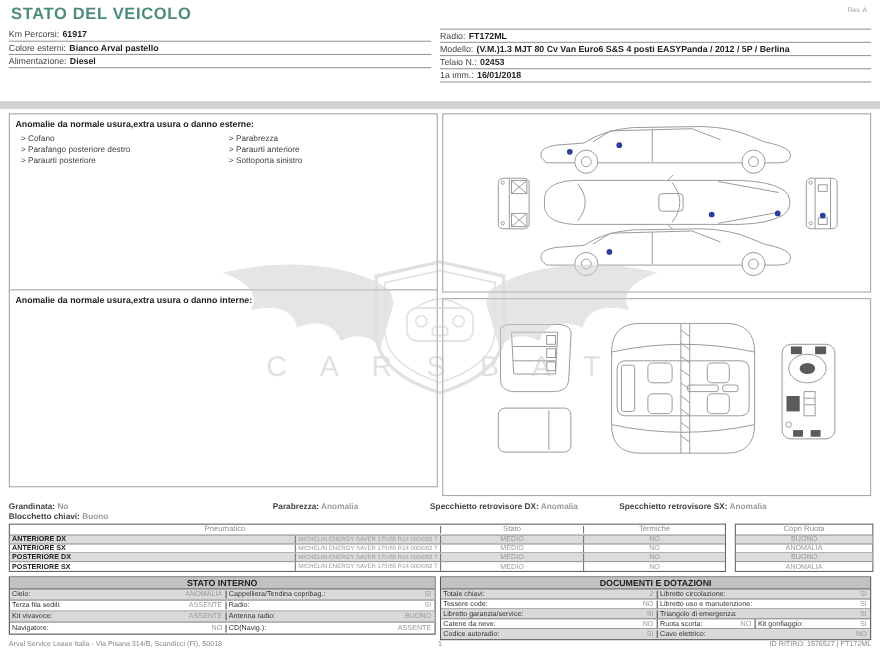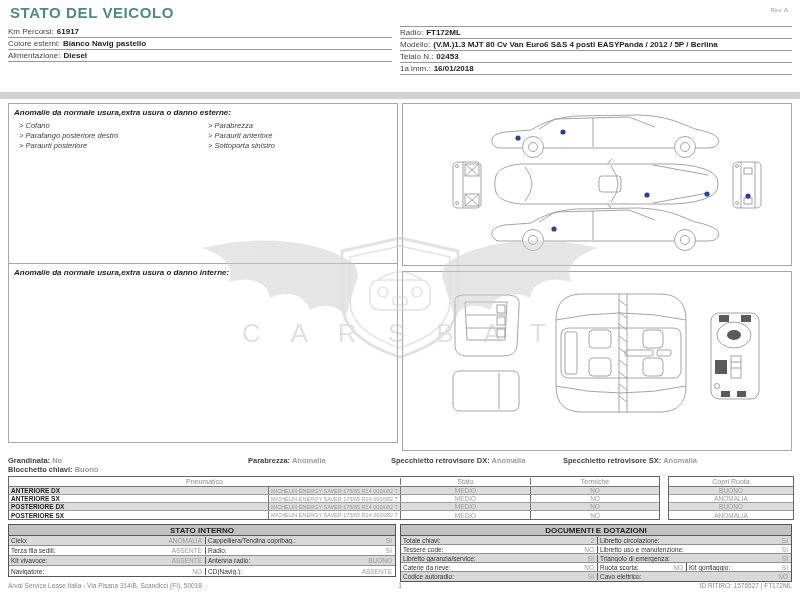--- a/index.html
+++ b/index.html
@@ -13,21 +13,21 @@
   .rev { position:absolute; right:12px; top:7px; font-size:6px; color:#9a9a9a; }
   .hdr-left  { position:absolute; left:8px;  top:26px; width:384px; }
   .hdr-right { position:absolute; left:400px; top:26px; width:392px; border-top:1px solid #999; }
   .kv { display:block; border-bottom:1px solid #999; padding:1px 2px 1px 0;
         font-size:8px; line-height:9px; }
   .kv .lbl { color:#444; margin-right:3px; }
   .kv .val { font-weight:bold; color:#1d1d1d; }
   .graybar { position:absolute; left:0; top:92px; width:800px; height:7px; background:#d2d2d2; }
 
   
-  .box { position:absolute; border:1px solid #a8a8a8; background:#fff;font-style:italic; }
+  .box { position:absolute; border:1px solid #a8a8a8; background:#fff; }
   #ext-text { left:8px;   top:103px; width:390px; height:163px; }
   #ext-diag { left:402px; top:103px; width:390px; height:163px; }
   #int-text { left:8px;   top:263px; width:390px; height:180px; }
   #int-diag { left:402px; top:271px; width:390px; height:180px; }
   .sec-heading { font-size:8px; font-weight:bold; color:#1d1d1d; padding:4px 4px 3px 5px; }
   .items { display:flex; font-size:7.5px; color:#3f3f3f; padding-left:10px; }
   .items .col { width:50%; }
   .item { margin:1px 0; }
   .item::before { content:"> "; }
   .diag { display:block; }
@@ -104,21 +104,21 @@
 <div class="page">
 
   <div class="title">STATO DEL VEICOLO</div>
   <div class="rev">Rev. A</div>
 
   <div class="hdr-left">
     <div class="kv">
       <span class="lbl">Km Percorsi:</span><span class="val">61917</span>
     </div>
     <div class="kv">
-      <span class="lbl">Colore esterni:</span><span class="val">Bianco Navig pastello</span>
+      <span class="lbl">Colore esterni:</span><span class="val">Bianco Arval pastello</span>
     </div>
     <div class="kv">
       <span class="lbl">Alimentazione:</span><span class="val">Diesel</span>
     </div>
   </div>
 
   <div class="hdr-right">
     <div class="kv">
       <span class="lbl">Radio:</span><span class="val">FT172ML</span>
     </div>

